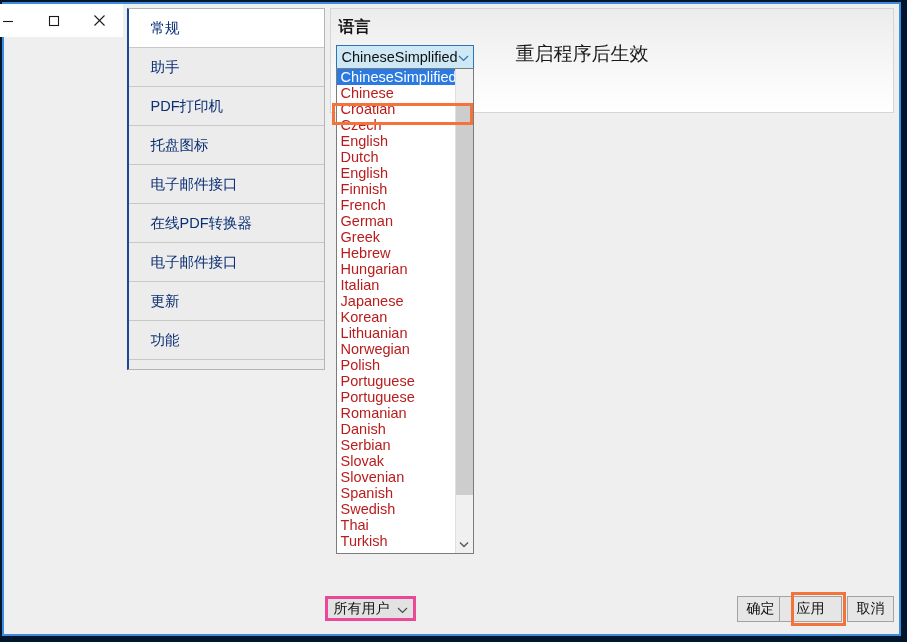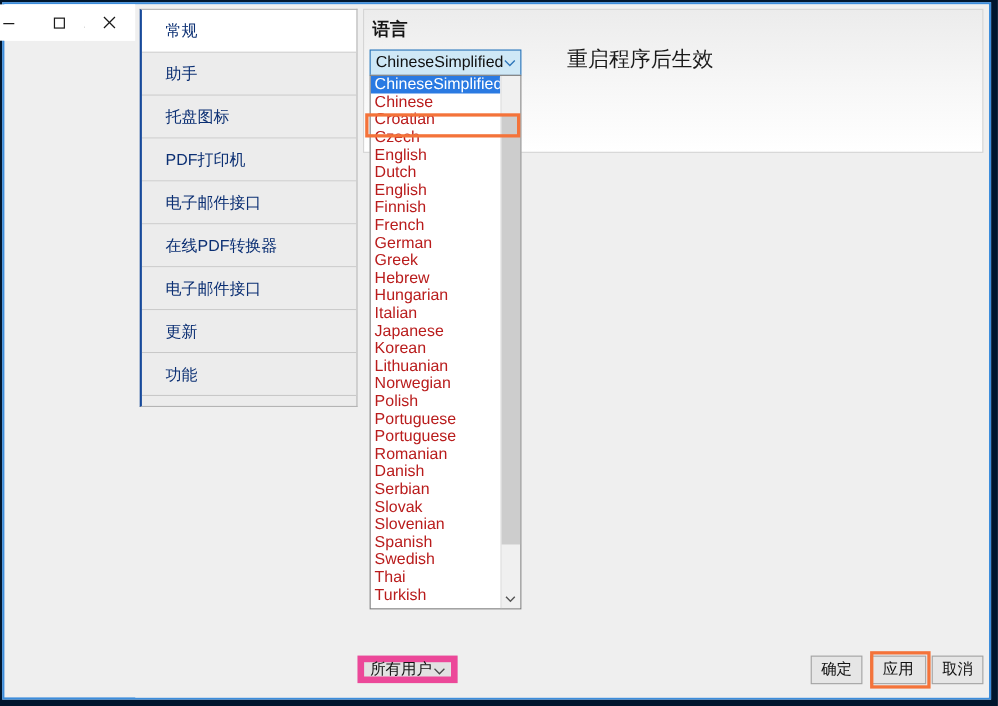--- a/index.html
+++ b/index.html
@@ -103,21 +103,21 @@
   .side-item.selected {
     background: #ffffff;
   }
 
   
   #content-panel {
     position: absolute;
     left: 207px;
     top: 4px;
     right: 5px;
-    height: 131px;
+    height: 105px;
     box-sizing: border-box;
     border: 1px solid #d5d5d5;
     background: linear-gradient(to bottom, #ececec 0%, #f7f7f7 55%, #ffffff 100%);
     text-align: center;
   }
   #panel-heading {
     position: absolute;
     left: 8px;
     top: 8px;
     font-size: 16px;
@@ -233,21 +233,21 @@
     height: 47px;
     background: #efefef;
   }
   #users-combo {
     position: absolute;
     left: 202px;
     top: 9px;
     width: 91px;
     height: 25px;
     box-sizing: border-box;
-    border: 6px solid #ec4899;
+    border: 3px solid #ec4899;
     background: #e2e2e2;
     display: flex;
     align-items: center;
     padding-left: 6px;
     font-size: 14px;
     color: #111111;
   }
   #users-combo .combo-label { flex: 1 1 auto; white-space: nowrap; }
 
   .action-btn {
@@ -258,21 +258,21 @@
     border: 1px solid #a3a3a3;
     background: #e6e6e6;
     display: flex;
     align-items: center;
     justify-content: center;
     font-size: 14px;
     color: #111111;
     white-space: nowrap;
   }
   #btn-ok     { right: 115px; width: 47px; }
-  #btn-apply  { right: 57px;  width: 51px; }
+  #btn-apply  { right: 57px;  width: 63px; }
   #btn-cancel { right: 5px;   width: 47px; }
 
   #apply-highlight {
     position: absolute;
     top: 5px;
     right: 53px;
     width: 55px;
     height: 34px;
     box-sizing: border-box;
     border: 3px solid #f4733a;
@@ -319,24 +319,24 @@
   <div id="window-body">
 
     <div id="sidebar">
       <div class="side-item selected">
         <span>常规</span>
       </div>
       <div class="side-item">
         <span>助手</span>
       </div>
       <div class="side-item">
+        <span>PDF打印机</span>
+      </div>
+      <div class="side-item">
         <span>托盘图标</span>
-      </div>
-      <div class="side-item">
-        <span>PDF打印机</span>
       </div>
       <div class="side-item">
         <span>电子邮件接口</span>
       </div>
       <div class="side-item">
         <span>在线PDF转换器</span>
       </div>
       <div class="side-item">
         <span>电子邮件接口</span>
       </div>

